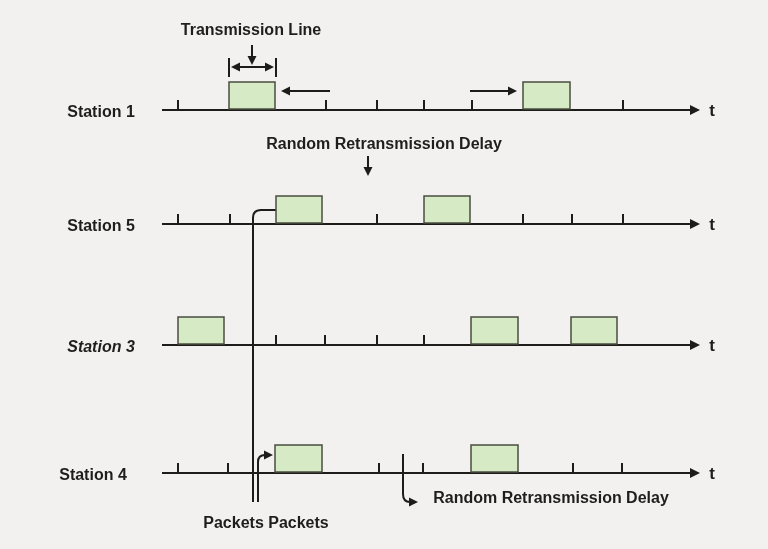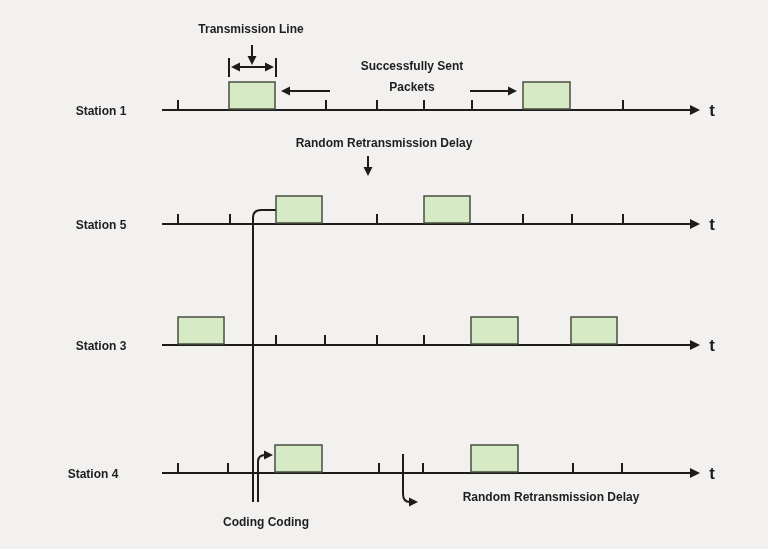--- a/index.html
+++ b/index.html
@@ -23,21 +23,21 @@
   #diagram-svg{position:absolute;left:0;top:0;}
   .ln{stroke:var(--line);stroke-width:2;fill:none;}
   .ah{fill:var(--line);stroke:none;}
   .pkt{fill:var(--pkt-fill);stroke:var(--pkt-border);stroke-width:1.5;}
   .labels-layer{position:absolute;left:0;top:0;width:100%;height:100%;pointer-events:none;}
   .lbl{
     position:absolute;
     transform:translate(-50%,-50%);
     color:var(--text);
     font-weight:bold;
-    font-size:12px;
+    font-size:16px;
     line-height:21px;
     white-space:nowrap;
     text-align:center;
   }
   .lbl.t-axis{font-size:17px;}
 </style>
 </head>
 <body>
 
 <div id="canvas">
@@ -130,33 +130,29 @@
           <line class="ln" x1="622" y1="463" x2="622" y2="472"></line>
           <rect class="pkt" x="275" y="445" width="47" height="27"></rect>
           <rect class="pkt" x="471" y="445" width="47" height="27"></rect>
         </g>
       </g>
   </svg>
 
   <div class="labels-layer">
     <div class="lbl" style="left:251px;top:29px;">Transmission Line</div>
 
-    <div class="lbl" style="left:412px;top:77px;">
-      <span>Successfully Sent</span><br>
-      <span>Packets</span>
-    </div>
 
     <div class="lbl" style="left:384px;top:143px;">Random Retransmission Delay</div>
 
-    <div class="lbl" style="left:266px;top:522px;">Coding Coding</div>
+    <div class="lbl" style="left:266px;top:522px;">Packets Packets</div>
 
     <div class="lbl" style="left:551px;top:497px;">Random Retransmission Delay</div>
 
   <div class="lbl" style="left: 101px; top: 111px;">Station 1</div>
       <div class="lbl t-axis" style="left: 712px; top: 110px;">t</div>
       <div class="lbl" style="left: 101px; top: 225px;">Station 5</div>
       <div class="lbl t-axis" style="left: 712px; top: 224px;">t</div>
-      <div class="lbl" style="left: 101px; top: 346px;">Station 3</div>
+      <div class="lbl" style="left: 101px; top: 346px; font-style: italic;">Station 3</div>
       <div class="lbl t-axis" style="left: 712px; top: 345px;">t</div>
       <div class="lbl" style="left: 93px; top: 474px;">Station 4</div>
       <div class="lbl t-axis" style="left: 712px; top: 473px;">t</div>
     </div>
 </div>
 
 </body></html>

